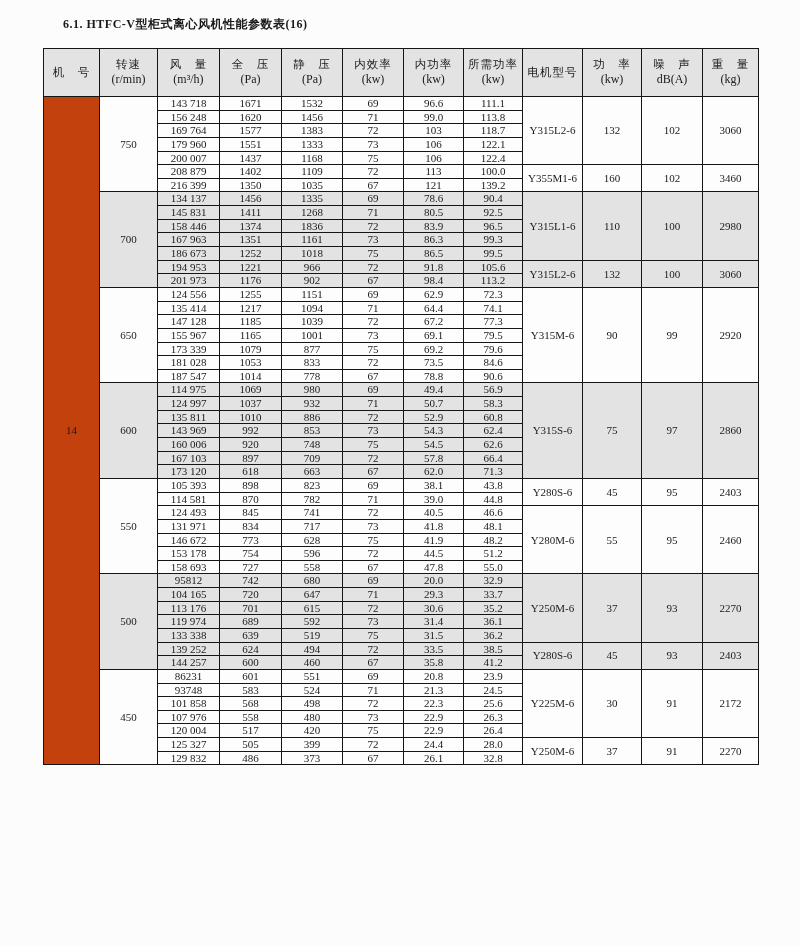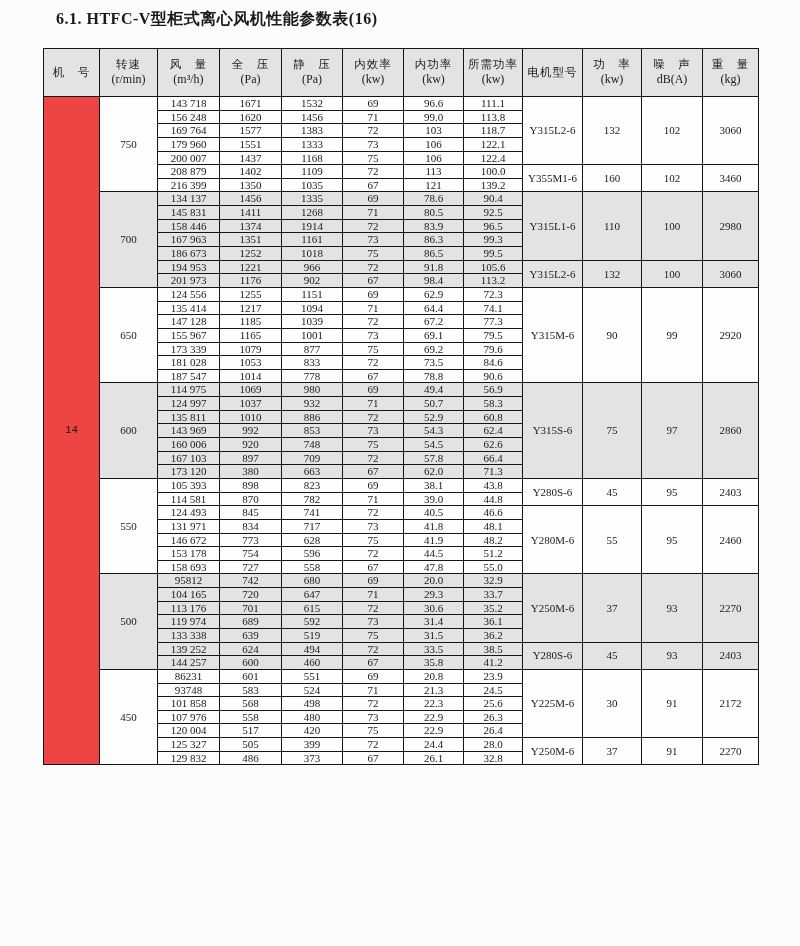--- a/index.html
+++ b/index.html
@@ -5,22 +5,22 @@
   html,body { margin:0; padding:0; }
   body {
     width:800px; height:946px;
     background:#fcfcfc;
     font-family:"Liberation Serif","DejaVu Serif",serif;
     color:#1a1a1a;
     position:relative;
   }
   .title {
     position:absolute; left:55px; top:8px;
-    font-size:16px; font-weight:bold; letter-spacing:0.5px;
-    margin:1px;
+    font-size:12px; font-weight:bold; letter-spacing:0.5px;
+    margin:8px;
   }
   table.perf {
     position:absolute; left:43px; top:48px;
     width:715px; height:632px;
     border-collapse:collapse; table-layout:fixed;
     background:#fdfdfd;
   }
   .perf th, .perf td {
     border:1px solid #151515;
     padding:0;
@@ -30,21 +30,21 @@
   }
   .perf thead th {
     background:#e3e3e3;
     font-weight:normal;
     height:47px;
     font-size:11.5px;
   }
   .hl { letter-spacing:1px; }
   .hu { font-size:12px; margin-top:2px; letter-spacing:0; }
   .perf td.sh { background:#e3e3e3; }
-  .perf td.machine { background:#ef4444;font-family:Liberation Mono, monospace; }
+  .perf td.machine { background:#c2410c; }
 </style>
 </head>
 <body>
 
 <h1 class="title">6.1. HTFC-V型柜式离心风机性能参数表(16)</h1>
 
 <table class="perf">
   <colgroup>
     <col style="width:56px">
       <col style="width:58px">
@@ -193,21 +193,21 @@
         <td class="sh">145 831</td>
         <td class="sh">1411</td>
         <td class="sh">1268</td>
         <td class="sh">71</td>
         <td class="sh">80.5</td>
         <td class="sh">92.5</td>
       </tr>
       <tr>
         <td class="sh">158 446</td>
         <td class="sh">1374</td>
-        <td class="sh">1914</td>
+        <td class="sh">1836</td>
         <td class="sh">72</td>
         <td class="sh">83.9</td>
         <td class="sh">96.5</td>
       </tr>
       <tr>
         <td class="sh">167 963</td>
         <td class="sh">1351</td>
         <td class="sh">1161</td>
         <td class="sh">73</td>
         <td class="sh">86.3</td>
@@ -350,21 +350,21 @@
       <tr>
         <td class="sh">167 103</td>
         <td class="sh">897</td>
         <td class="sh">709</td>
         <td class="sh">72</td>
         <td class="sh">57.8</td>
         <td class="sh">66.4</td>
       </tr>
       <tr>
         <td class="sh">173 120</td>
-        <td class="sh">380</td>
+        <td class="sh">618</td>
         <td class="sh">663</td>
         <td class="sh">67</td>
         <td class="sh">62.0</td>
         <td class="sh">71.3</td>
       </tr>
       <tr>
         <td rowspan="7" class="speed">550</td>
         <td>105 393</td>
         <td>898</td>
         <td>823</td>

